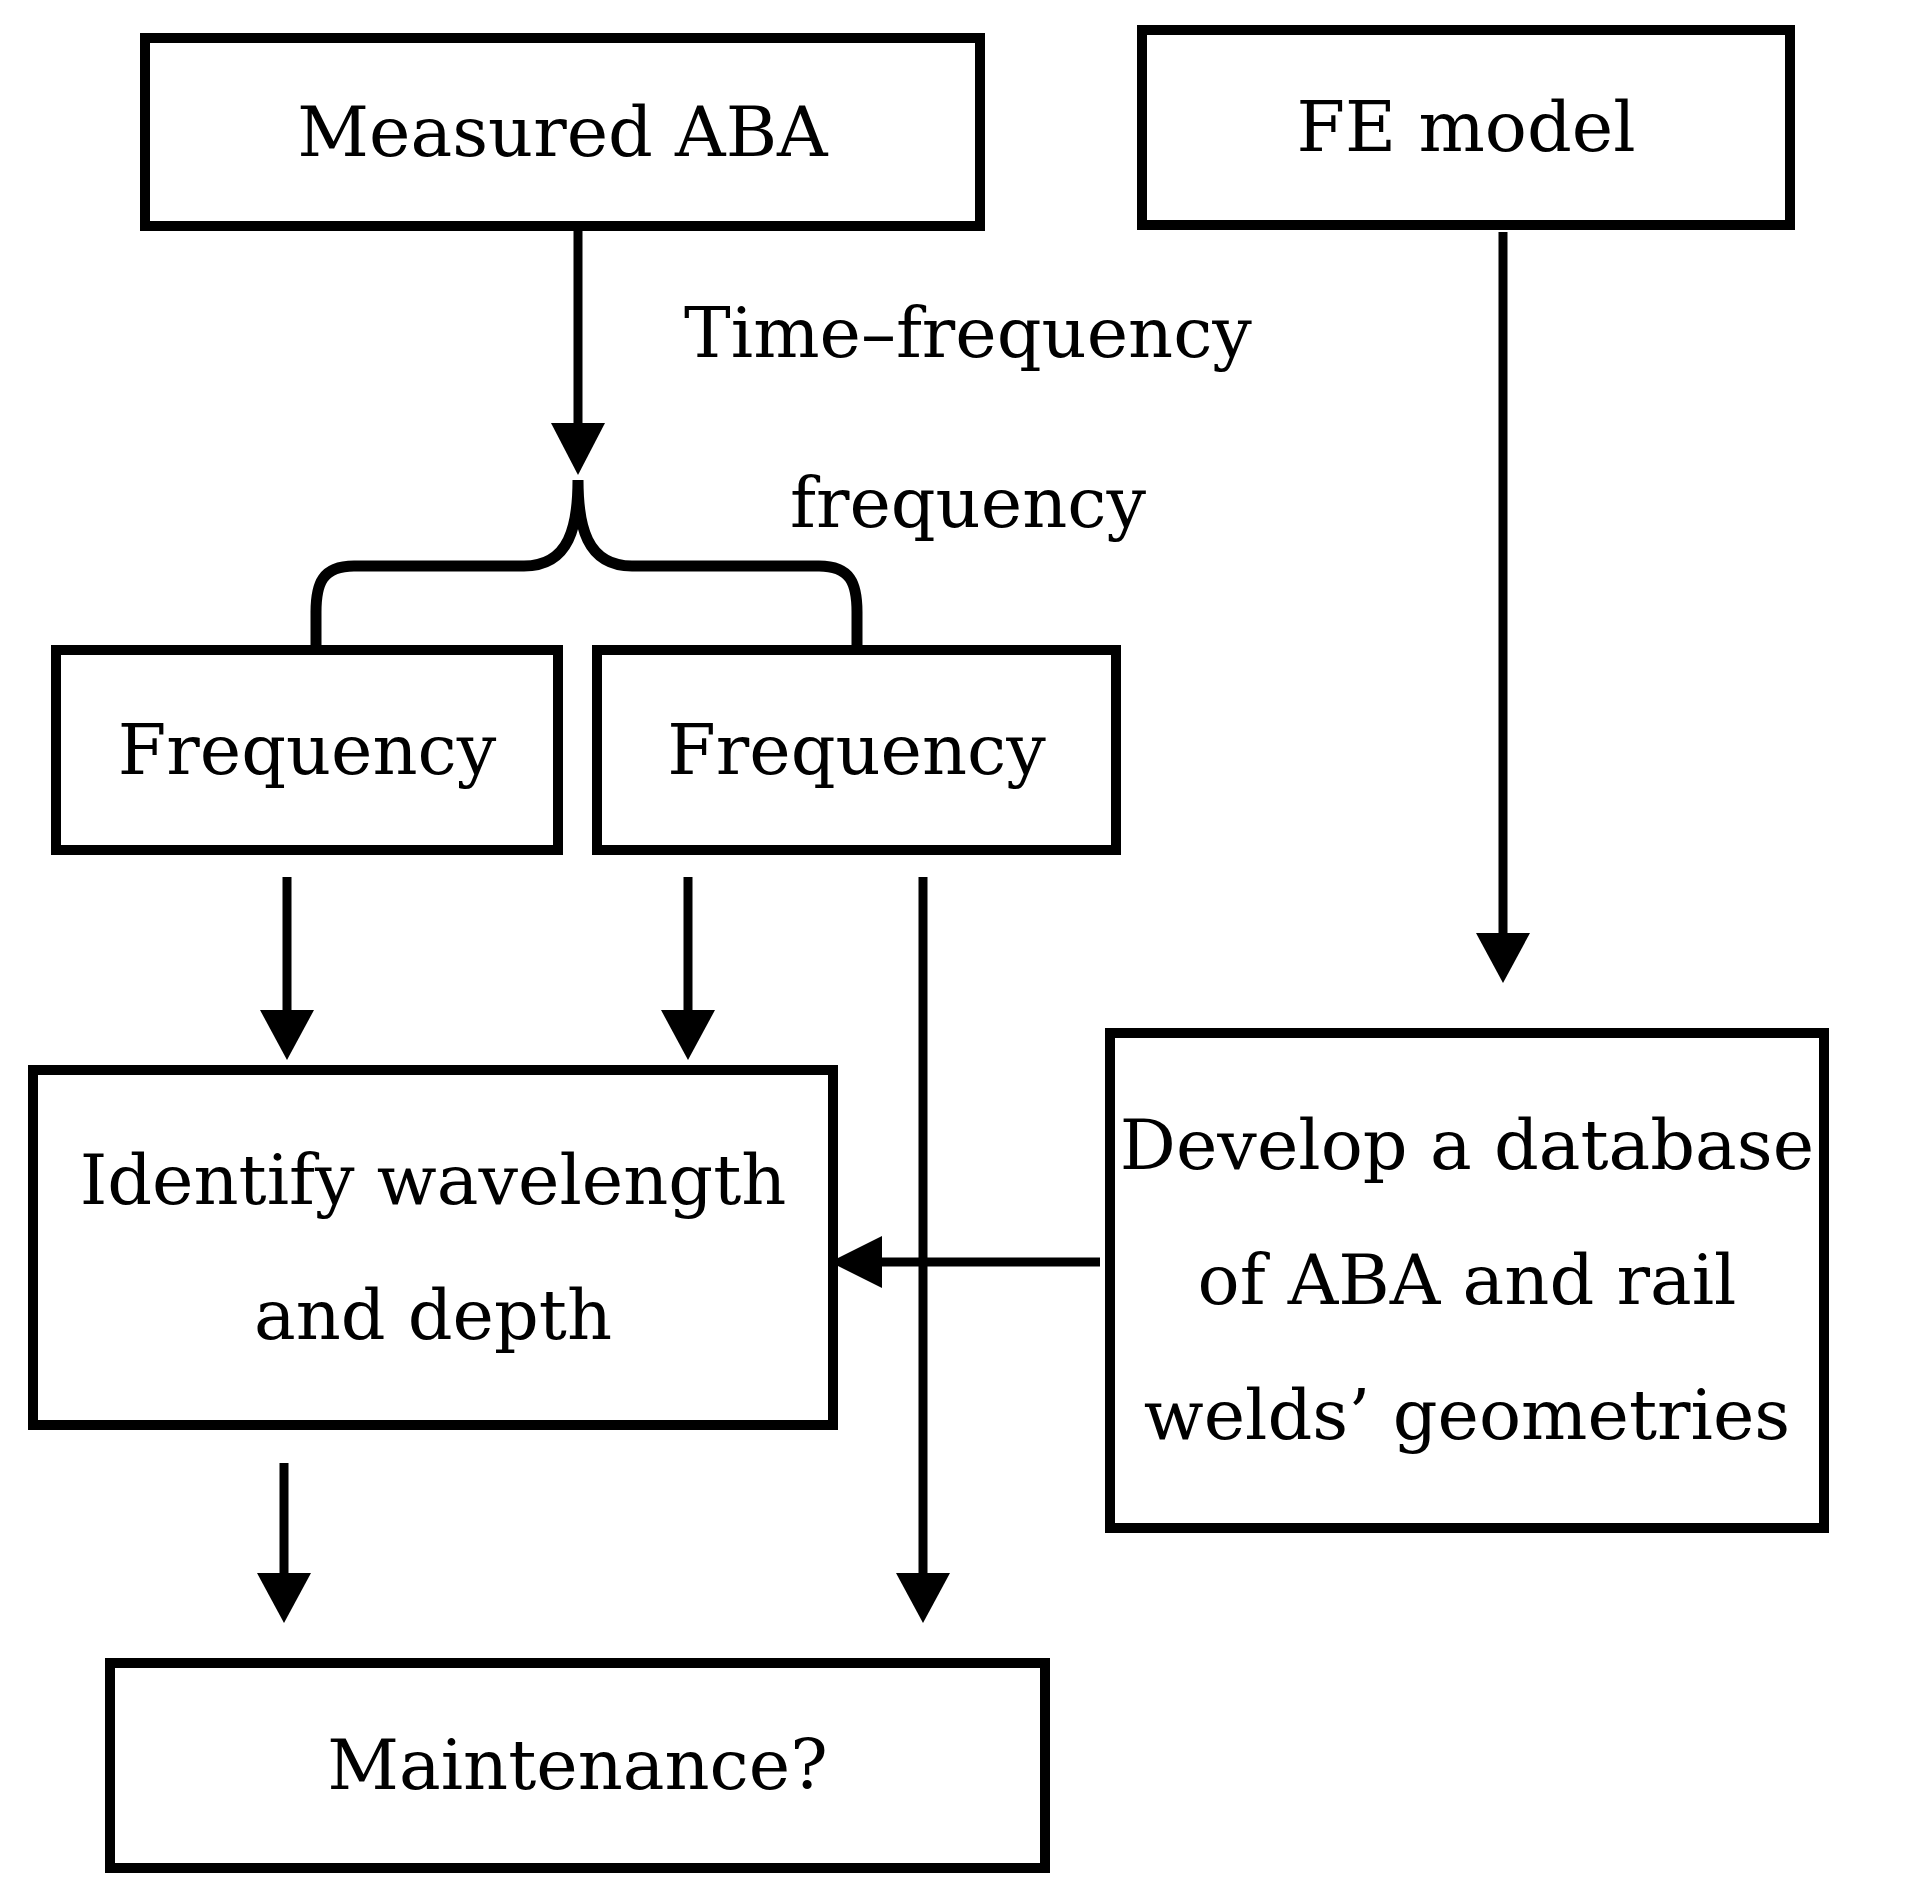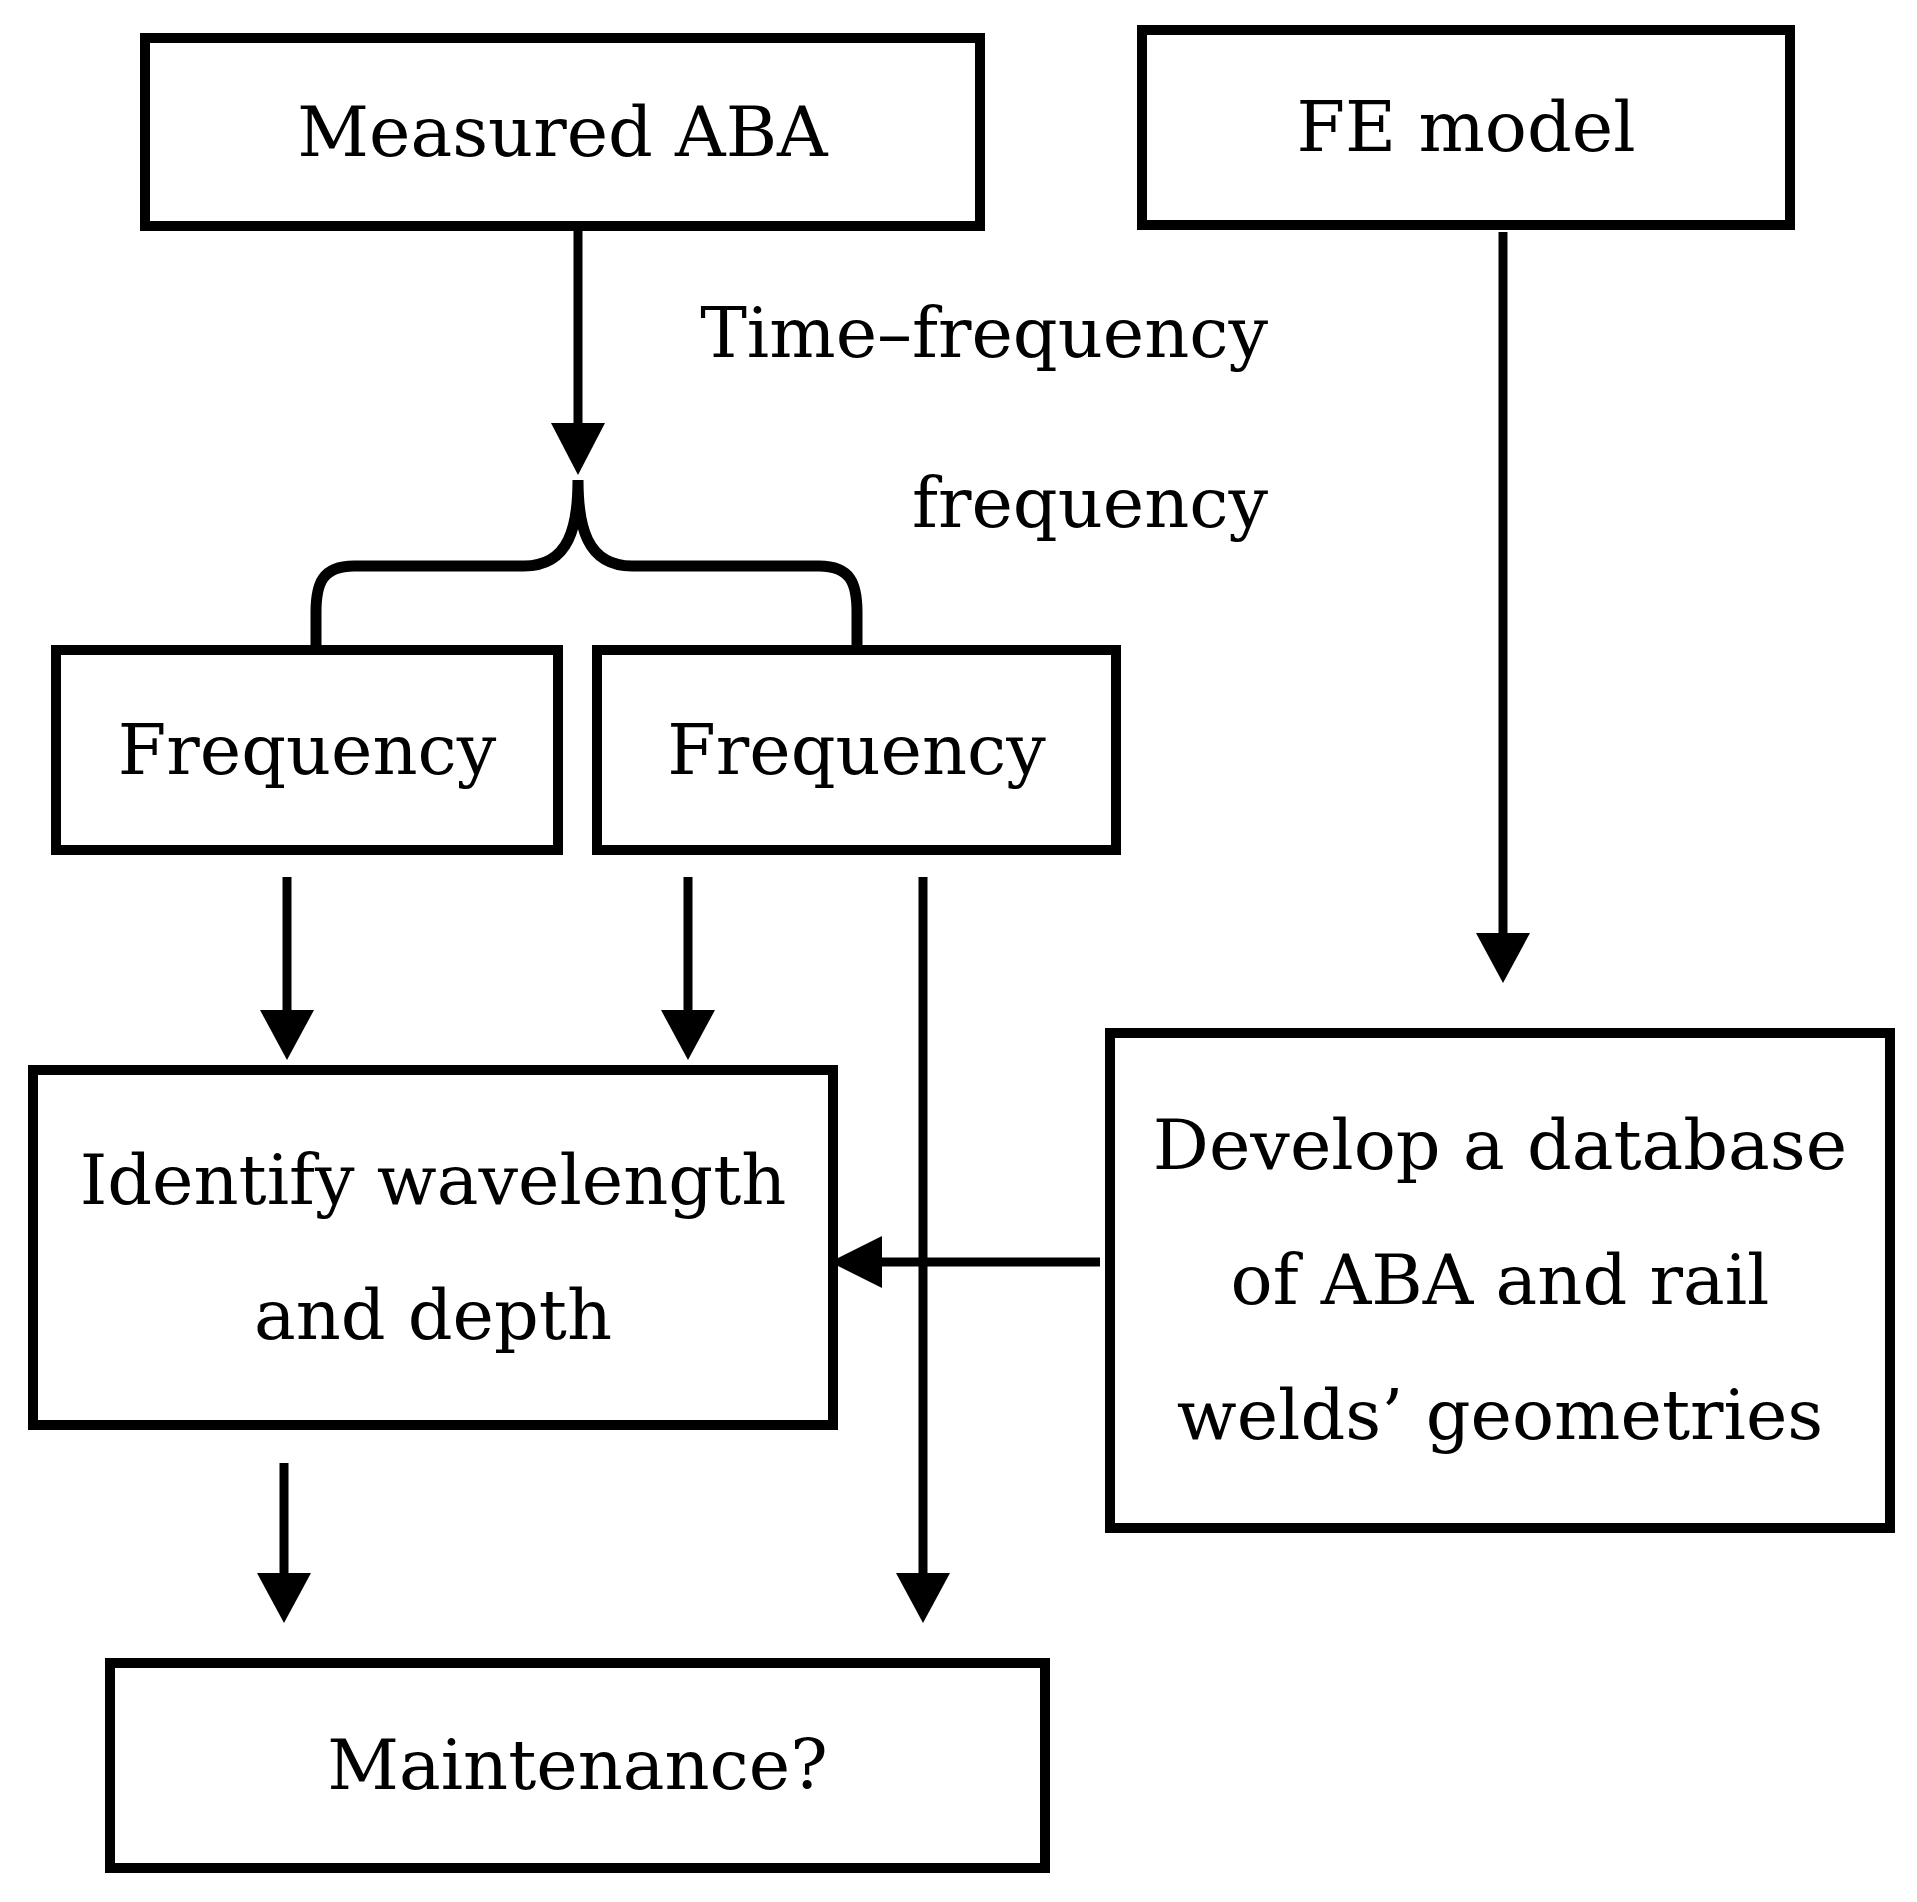--- a/index.html
+++ b/index.html
@@ -36,31 +36,31 @@
     font-size: 70px;
     line-height: 135px;
   }
   .node .line { display: block; white-space: nowrap; }
 
   #node-measured-aba { left: 140px;  top: 33px;   width: 845px; height: 198px; }
   #node-fe-model     { left: 1137px; top: 25px;   width: 658px; height: 205px; }
   #node-frequency    { left: 23px;   top: 645px;  width: 512px; height: 210px; margin-left: 28px; }
   #node-amplitude    { left: 592px;  top: 645px;  width: 529px; height: 210px; }
   #node-identify     { left: 28px;   top: 1065px; width: 810px; height: 365px; }
-  #node-database     { left: 1105px; top: 1028px; width: 790px; height: 505px; }
+  #node-database     { left: 1105px; top: 1028px; width: 724px; height: 505px; }
   #node-maintenance  { left: 105px;  top: 1658px; width: 945px; height: 215px; }
 
   .edge-label {
     position: absolute;
-    left: 628px;
+    left: 648px;
     top: 248px;
     width: 640px;
     font-size: 70px;
     line-height: 170px;
-    text-align: right;
+    text-align: center;
     white-space: nowrap;
   }
   .edge-label .line { display: block; }
 </style>
 </head>
 <body>
 
 <div class="canvas">
 
   <svg class="edges" viewBox="0 0 1917 1902" xmlns="http://www.w3.org/2000/svg">

